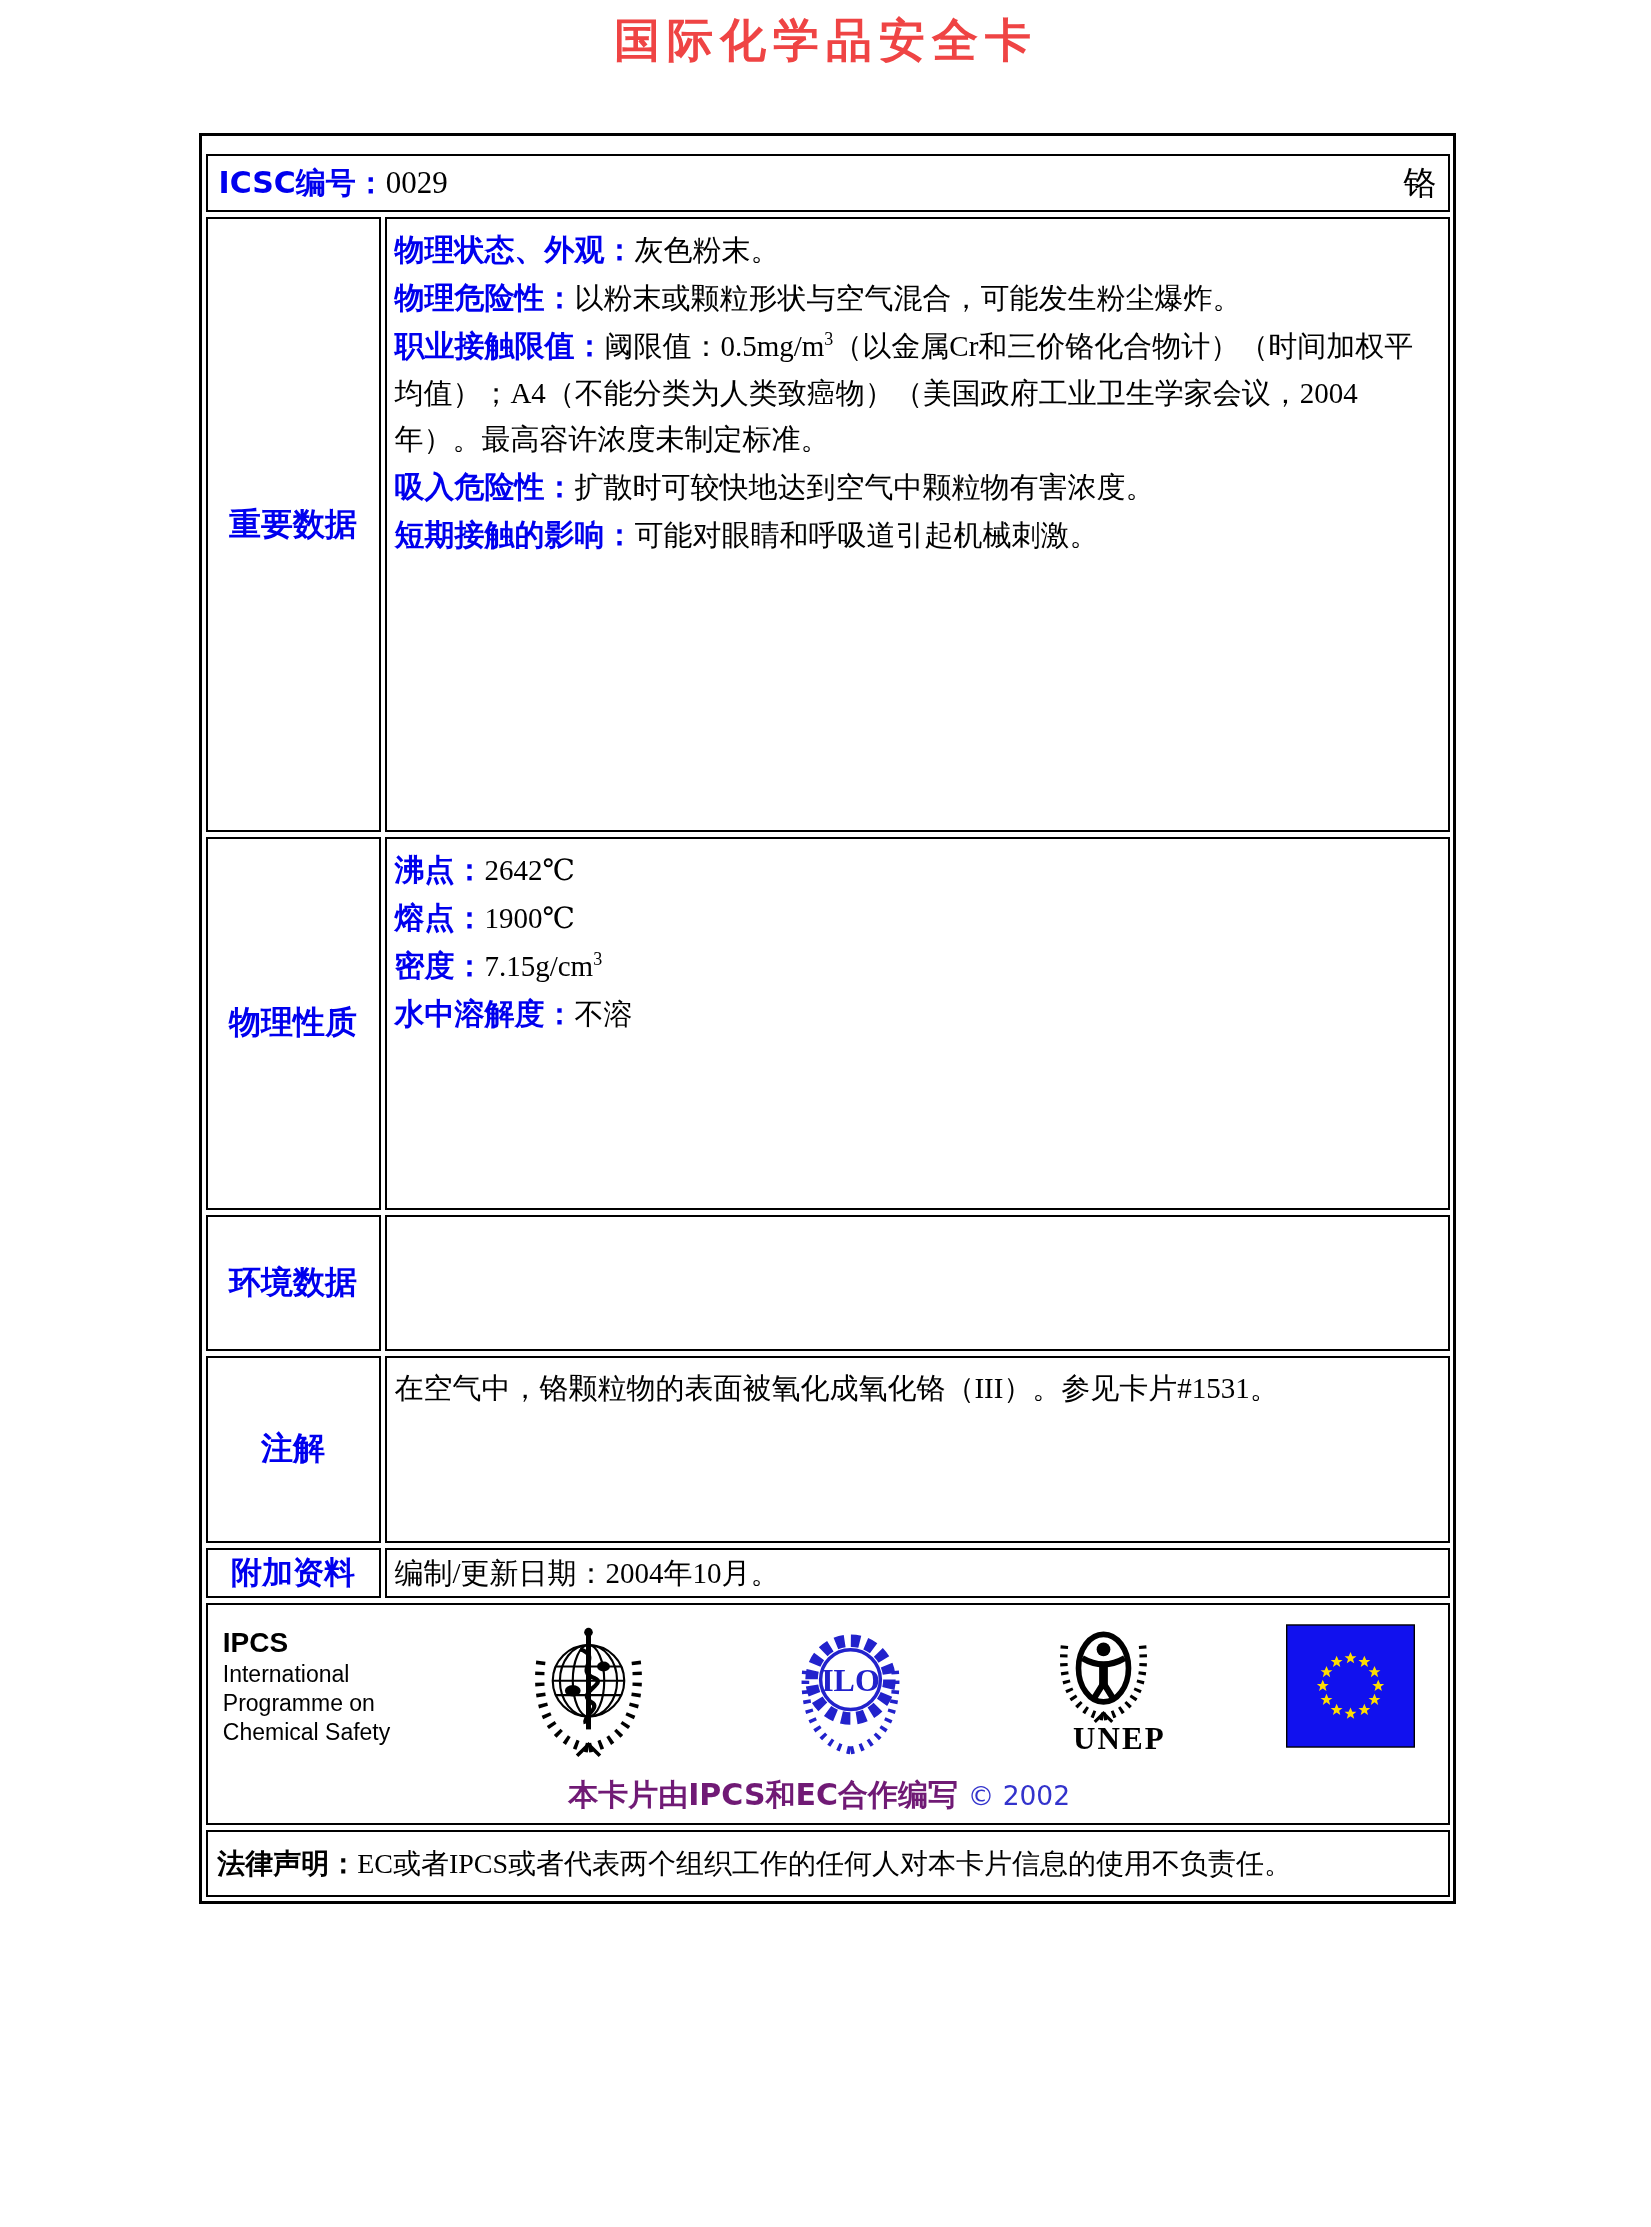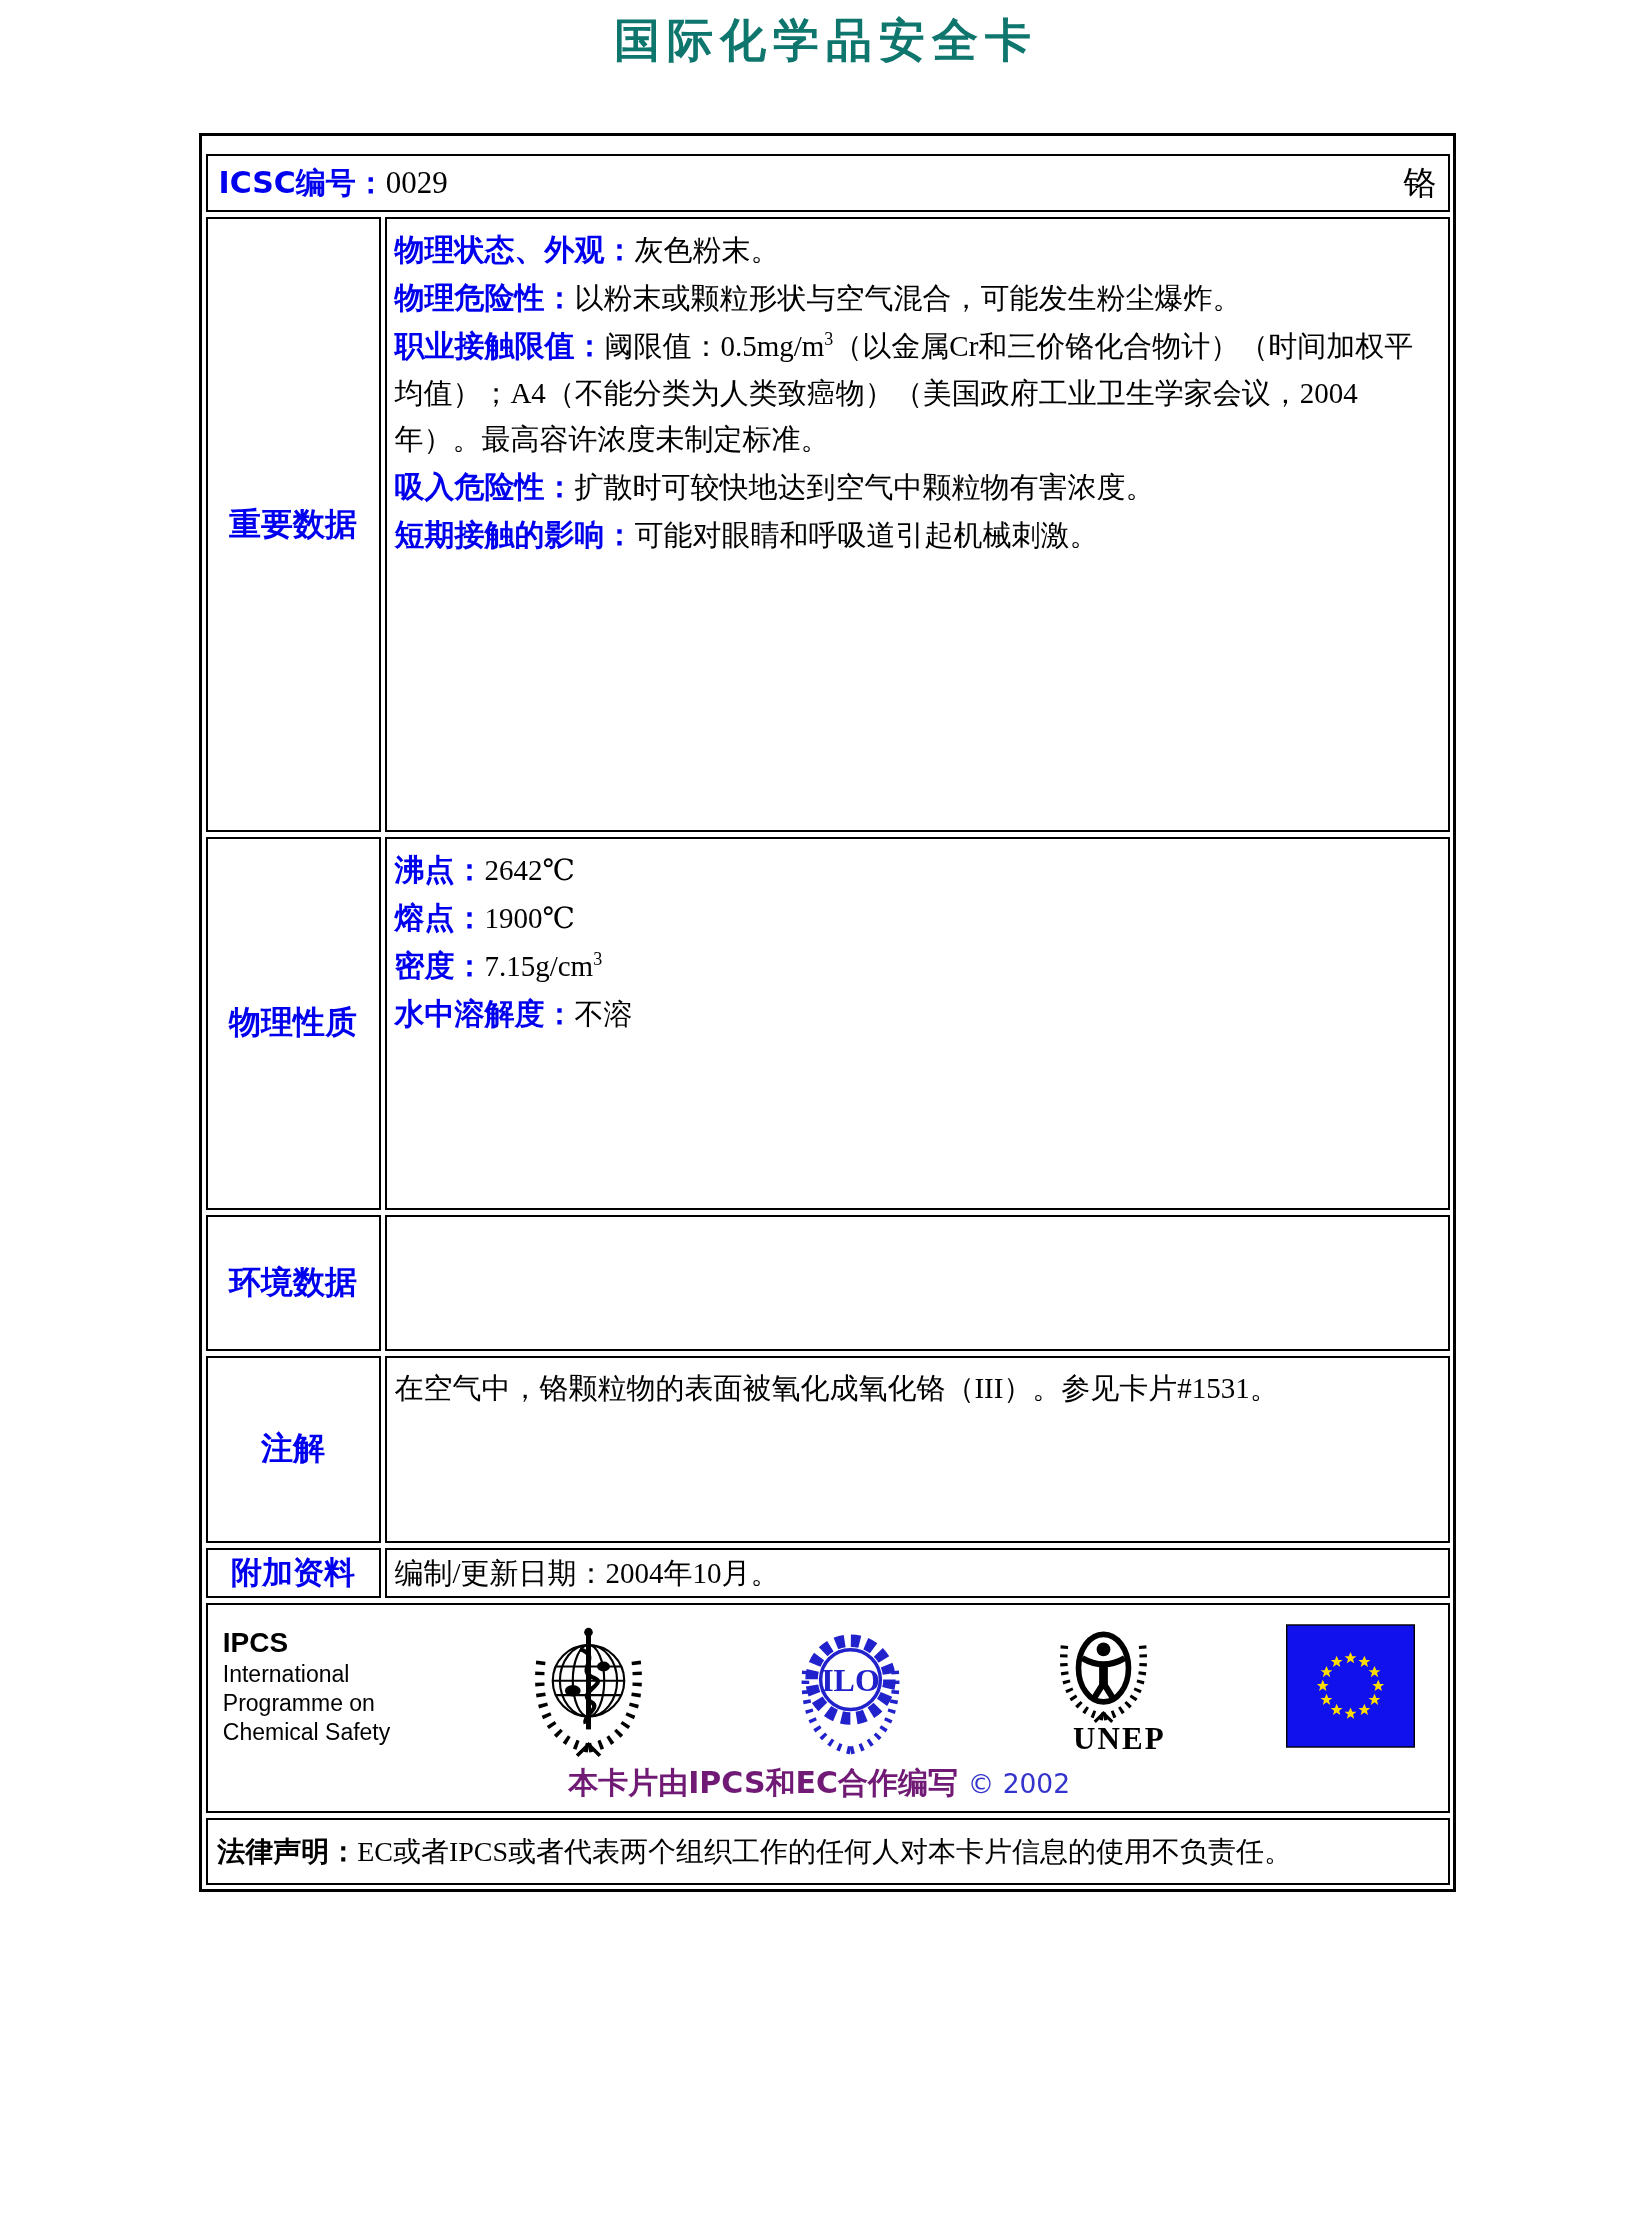--- a/index.html
+++ b/index.html
@@ -1,18 +1,18 @@
 <!DOCTYPE html>
 <html style="font-size:11px"><head>
 <meta charset="utf-8">
 <style>
   html,body{margin:0;padding:0;background:#fff;}
   .page{position:relative;width:1652px;height:2227px;background:#fff;overflow:hidden;
         font-family:"Liberation Serif","DejaVu Serif",serif;color:#000;}
-  .title{margin:9.7px 0 0 0;text-align:center;color:#0f766e;font-size:46px;font-weight:bold;
+  .title{margin:9.7px 0 0 0;text-align:center;color:#ef4444;font-size:46px;font-weight:bold;
          font-family:"DejaVu Serif","Liberation Serif",serif;letter-spacing:7px;}
   .card{box-sizing:border-box;margin:61px 0 0 199px;width:1257px;border:3.5px solid #000;
         padding:3.5px;background:#fff;}
   .trow{display:flex;gap:4.9px;margin-bottom:4.9px;}
   .trow:last-child{margin-bottom:0;}
   .cell{box-sizing:border-box;border:2.1px solid #000;background:#fff;}
   .full{flex:1;}
   .label-cell{width:175px;flex:0 0 175px;display:flex;align-items:center;justify-content:center;
               color:#0000ee;font-family:"DejaVu Sans","Liberation Sans",sans-serif;
               font-weight:bold;font-size:32px;text-align:center;}
@@ -31,21 +31,21 @@
   .h-physical  .cell{min-height:373px;}
   .h-env       .cell{min-height:136px;}
   .h-notes     .cell{min-height:187px;}
   .h-add       .cell{min-height:45px;font-family:Liberation Serif, serif;}
   .h-add .content-cell{display:flex;align-items:center;padding-top:0;padding-bottom:0;}
   .h-add .label-cell{font-size:31px;}
   .h-logos     .cell{min-height:187px;}
   .h-legal     .cell{min-height:67px;}
   
   .logos-cell{display:flex;flex-direction:column;justify-content:space-between;
-              padding:9.7px 32px 7px 15.3px;}
+              padding:9.7px 32px 7px 15.3px;gap:12px;}
   .logo-strip{display:flex;align-items:center;justify-content:space-between;}
   .ipcs-block{font-family:"Liberation Sans","DejaVu Sans",sans-serif;width:174px;line-height:1.25;}
   .ipcs-acronym{font-weight:bold;font-size:28px;}
   .ipcs-line{font-size:23px;}
   .unep-block{display:flex;flex-direction:column;align-items:flex-end;}
   .unep-word{font-family:"Liberation Serif",serif;font-weight:bold;font-size:31px;letter-spacing:2.1px;margin-top:-4.2px;}
   .caption{text-align:center;margin-top:5.6px;font-family:"DejaVu Sans","Liberation Sans",sans-serif;}
   .caption .cap-main{color:#701a75;font-weight:bold;font-size:30px;}
   .caption .cap-copy{color:#3333cc;font-weight:normal;font-size:26.5px;margin-left:9.7px;}
   

